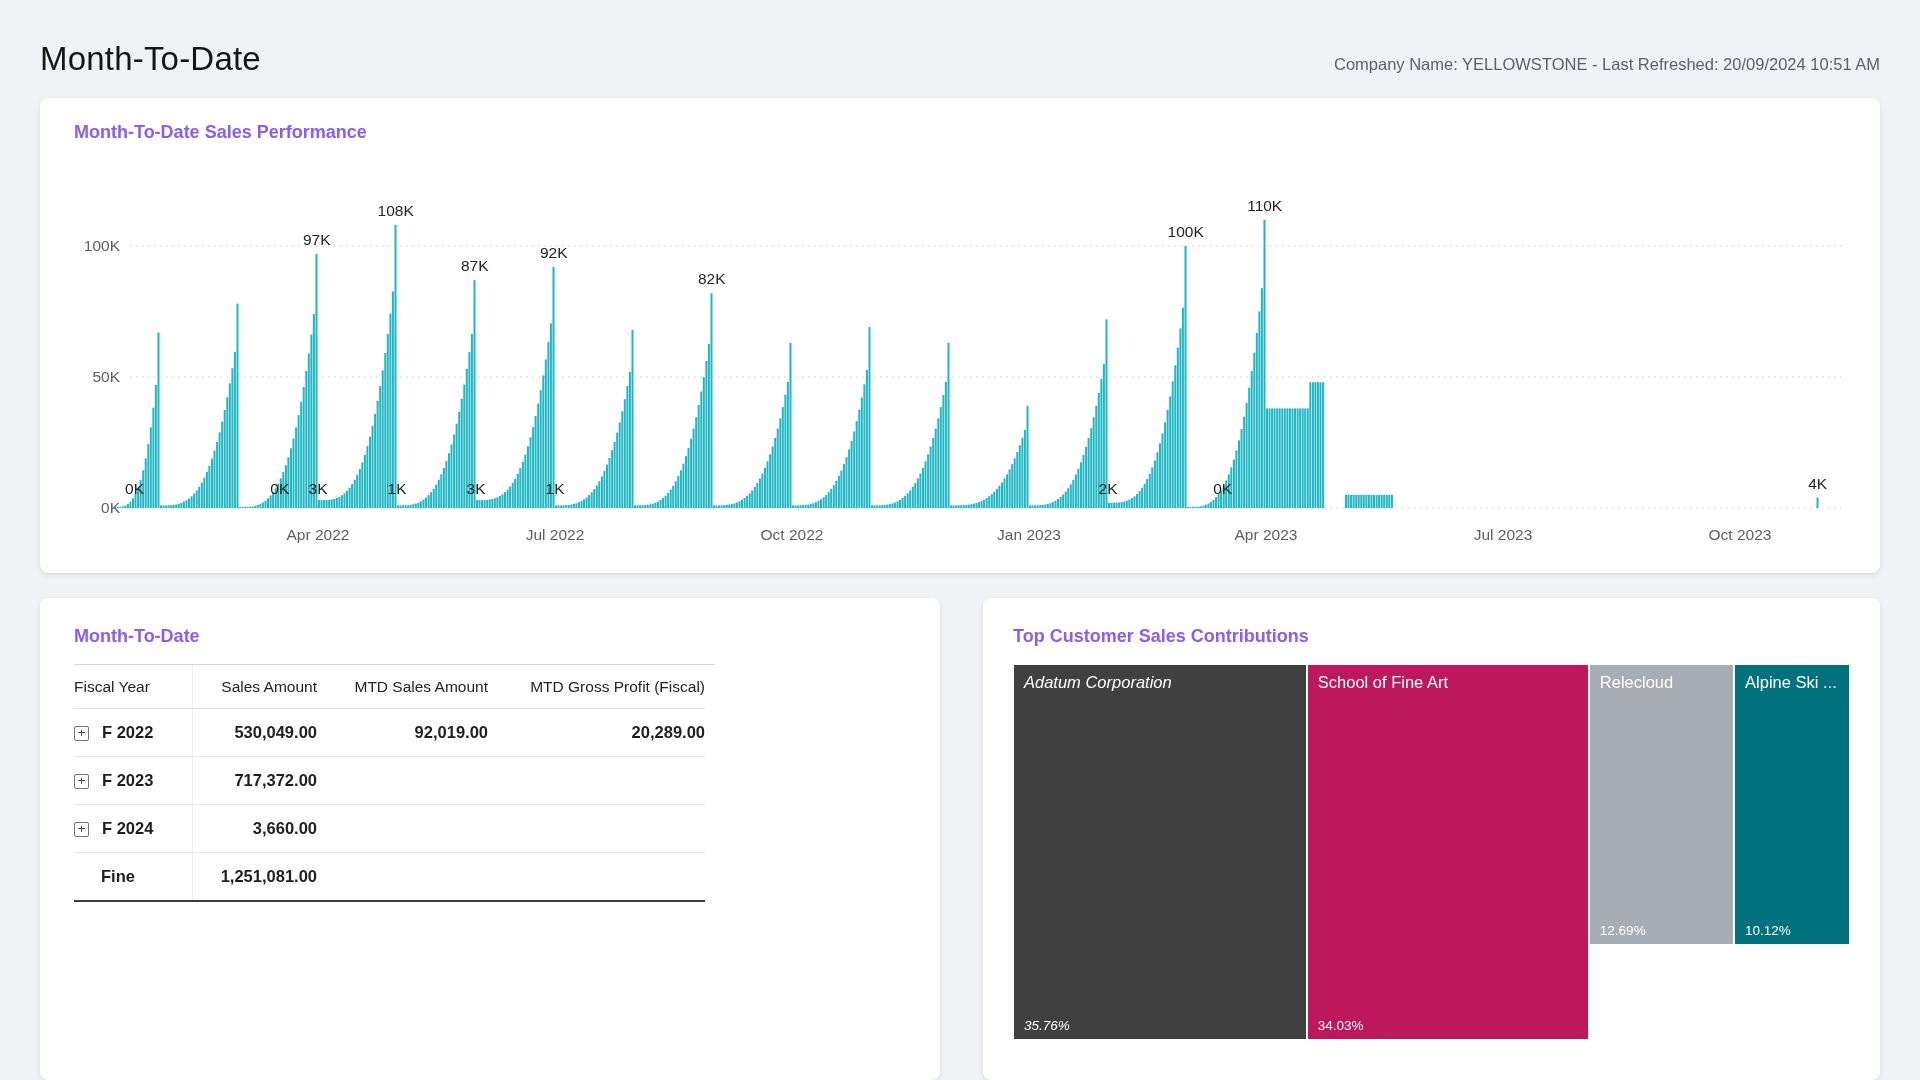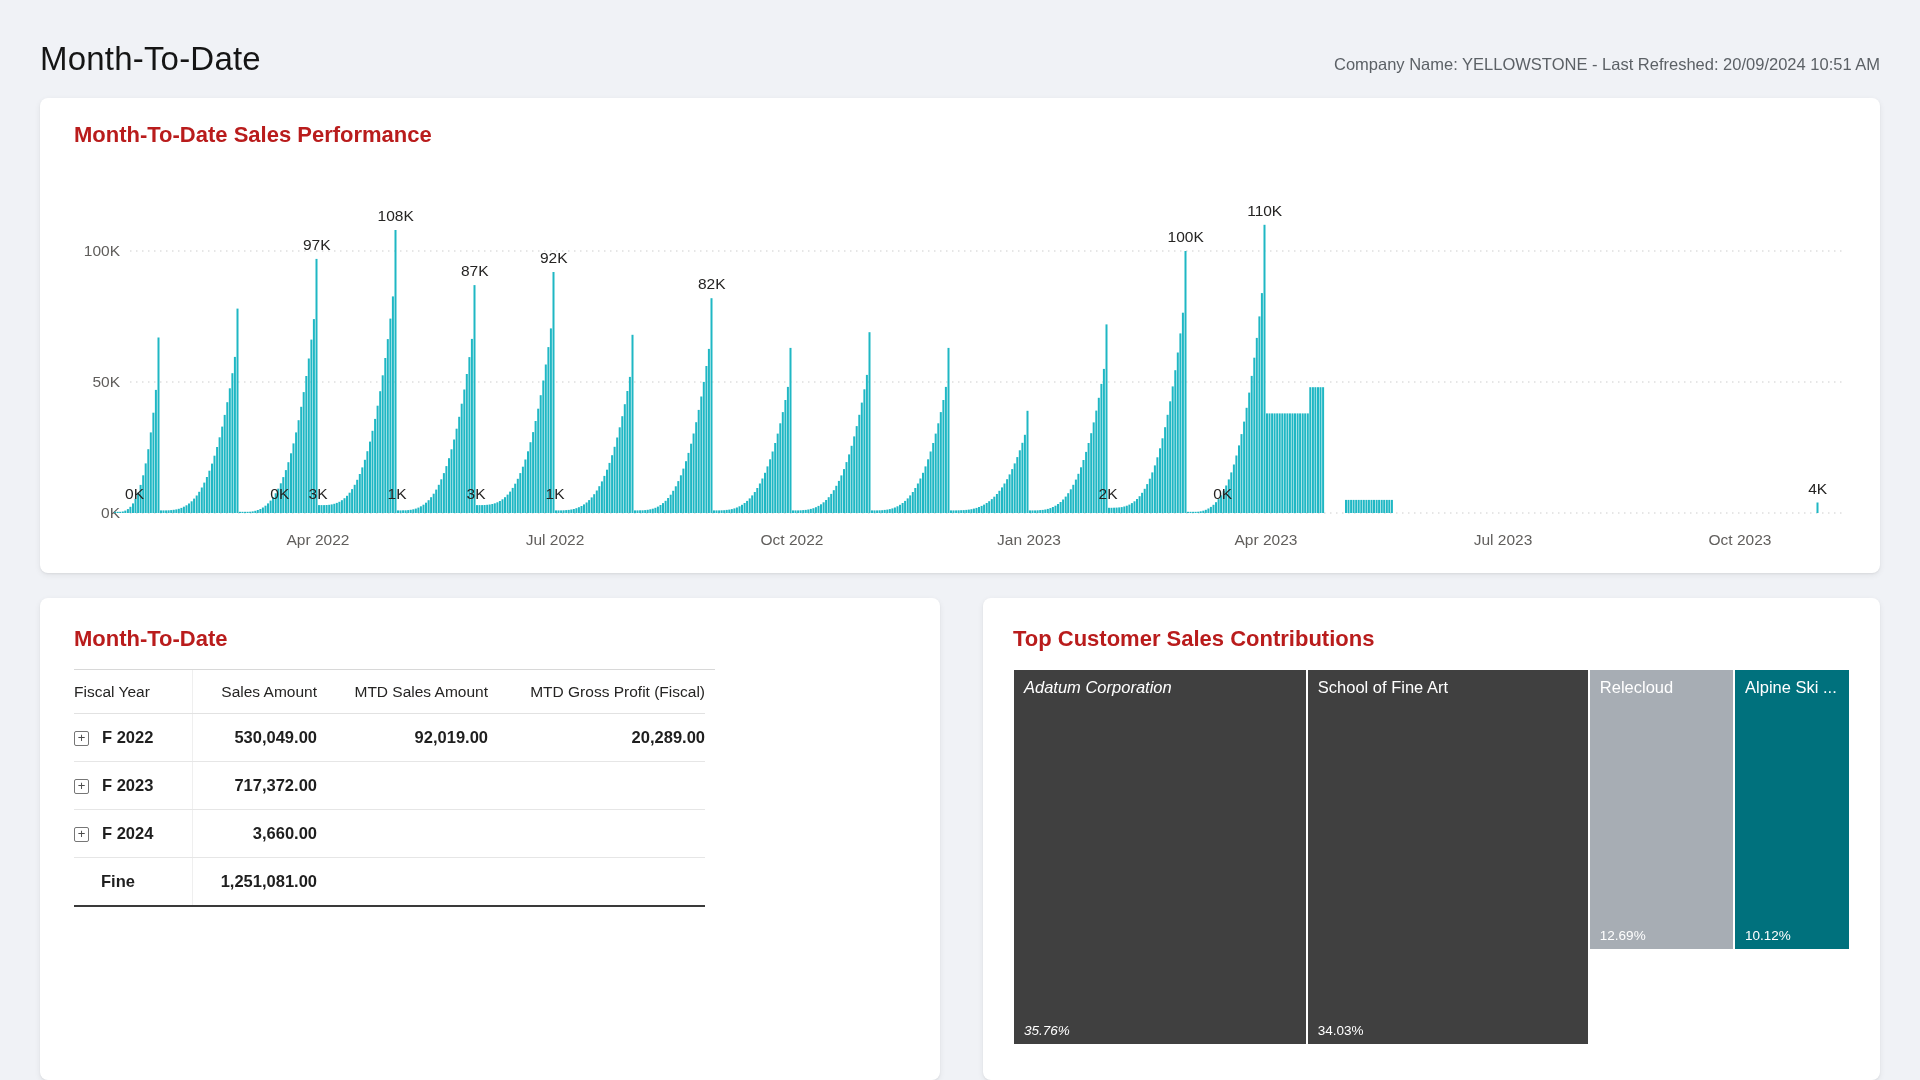--- a/index.html
+++ b/index.html
@@ -10,21 +10,21 @@
     color:#252423;
   }
   .page{padding:16px 40px;}
   .topbar{display:flex;justify-content:space-between;align-items:baseline;padding:24px 0 20px;}
   .page-title{font-size:33px;font-weight:400;color:#151515;letter-spacing:.2px;}
   .company{font-size:16.5px;color:#5c6166;}
   .card{
     background:#ffffff;border-radius:8px;box-sizing:border-box;
     box-shadow:0 2px 6px rgba(0,0,0,.07),0 1px 2px rgba(0,0,0,.05);
   }
-  .card-title{font-size:22px;font-weight:700;color:#b91c1c;}
+  .card-title{font-size:18px;font-weight:700;color:#8b5cf6;}
   .chart-card{height:475px;padding:24px 34px;margin-bottom:25px;}
   svg.sales{display:block;margin-top:8px;}
   svg .ax{font-size:15.5px;fill:#605e5c;}
   svg .dl{font-size:15.5px;fill:#252423;}
   .bottom{display:flex;gap:43px;}
   .table-card{width:900px;height:482px;padding:28px 34px;}
   .treemap-card{flex:1;height:482px;padding:28px 30px;}
   .rule{height:1px;background:#d8d8d8;width:641px;margin-top:17px;}
   table.mtd{border-collapse:collapse;margin-top:0;font-size:16.5px;table-layout:fixed;width:631px;}
   table.mtd th{
@@ -640,21 +640,21 @@
         </table>
     </div>
 
     <div class="card treemap-card">
       <div class="card-title">Top Customer Sales Contributions</div>
       <div class="treemap" id="treemap">
           <div class="tile" style="left: 0%; top: 0%; width: 35.1%; height: 100%; background: #404040; font-style: italic;">
             <div class="tile-name">Adatum Corporation</div>
             <div class="tile-pct">35.76%</div>
           </div>
-          <div class="tile" style="left: 35.1%; top: 0%; width: 33.7%; height: 100%; background: #404040;">
+          <div class="tile" style="left: 35.1%; top: 0%; width: 33.7%; height: 100%; background: #be185d;">
             <div class="tile-name">School of Fine Art</div>
             <div class="tile-pct">34.03%</div>
           </div>
           <div class="tile" style="left: 68.8%; top: 0%; width: 17.35%; height: 74.8%; background: rgb(167, 173, 180);">
             <div class="tile-name">Relecloud</div>
             <div class="tile-pct">12.69%</div>
           </div>
           <div class="tile" style="left: 86.15%; top: 0%; width: 13.85%; height: 74.8%; background: rgb(0, 113, 125);">
             <div class="tile-name">Alpine Ski ...</div>
             <div class="tile-pct">10.12%</div>

